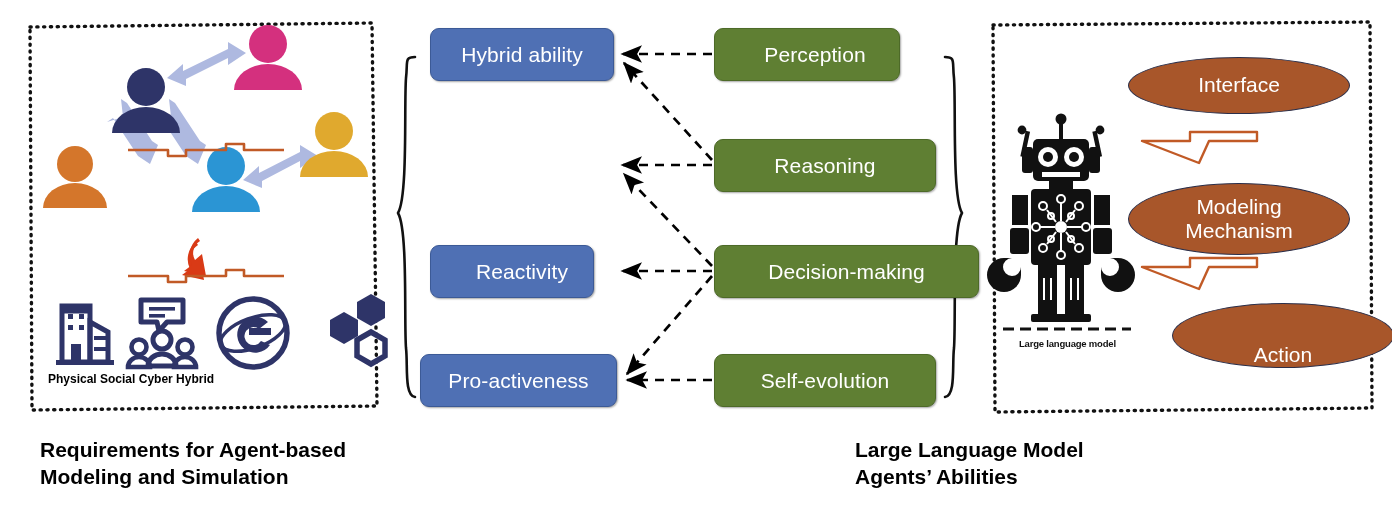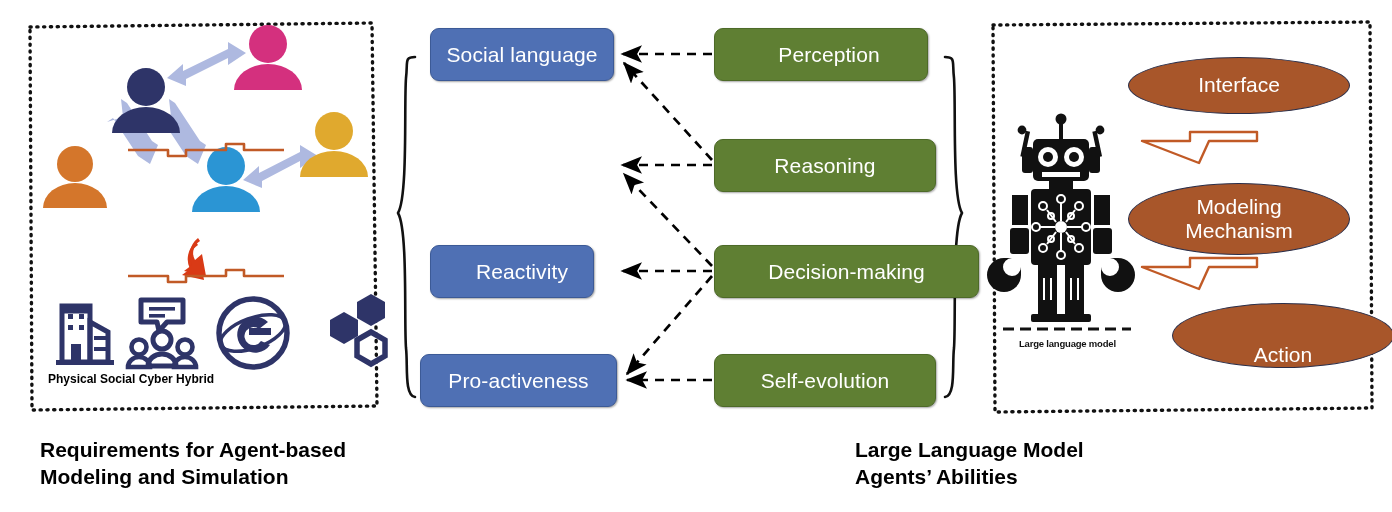--- a/index.html
+++ b/index.html
@@ -213,30 +213,30 @@
     </g>
     <g>
       <path d="M1208,141 h48 v-9 h-67 v9 h-48 l57,22 z" fill="#ffffff" stroke="#C15A26" stroke-width="2.4" stroke-linejoin="round" transform="translate(1,0)"></path>
       <path d="M1208,267 h48 v-9 h-67 v9 h-48 l57,22 z" fill="#ffffff" stroke="#C15A26" stroke-width="2.4" stroke-linejoin="round" transform="translate(1,0)"></path>
     </g>
   </svg>
 
   <div class="iconlabels" style="left:48px;top:372px;">Physical Social  Cyber Hybrid</div>
 
   <div class="nodebox blue" style="left:430px;top:28px;width:184px;height:53px;">
-    <span>Social language</span>
+    <span>Hybrid ability</span>
   </div>
   <div class="nodebox blue" style="left:430px;top:245px;width:164px;height:53px;padding-left:20px;">
     <span>Reactivity</span>
   </div>
   <div class="nodebox blue" style="left:420px;top:354px;width:197px;height:53px;">
     <span>Pro-activeness</span>
   </div>
 
-  <div class="nodebox green" style="left:714px;top:28px;width:214px;height:53px;padding-left:16px;">
+  <div class="nodebox green" style="left:714px;top:28px;width:186px;height:53px;padding-left:16px;">
     <span>Perception</span>
   </div>
   <div class="nodebox green" style="left:714px;top:139px;width:222px;height:53px;">
     <span>Reasoning</span>
   </div>
   <div class="nodebox green" style="left:714px;top:245px;width:265px;height:53px;">
     <span>Decision-making</span>
   </div>
   <div class="nodebox green" style="left:714px;top:354px;width:222px;height:53px;">
     <span>Self-evolution</span>

